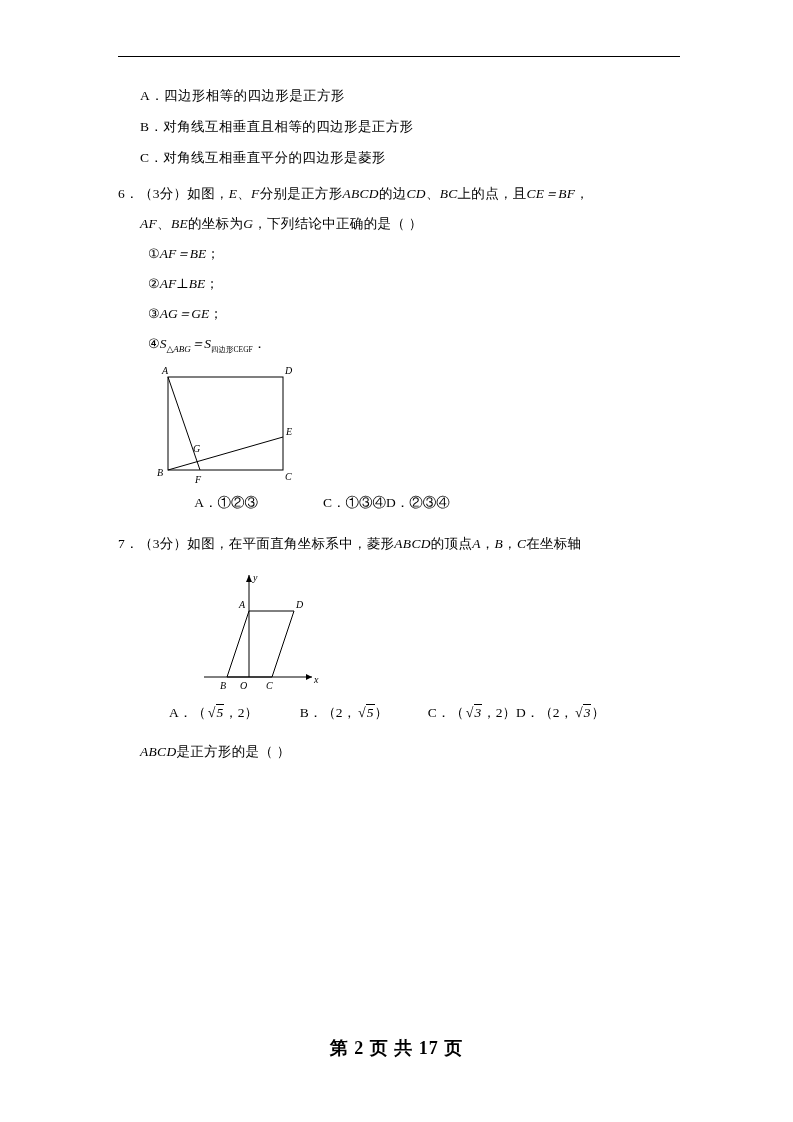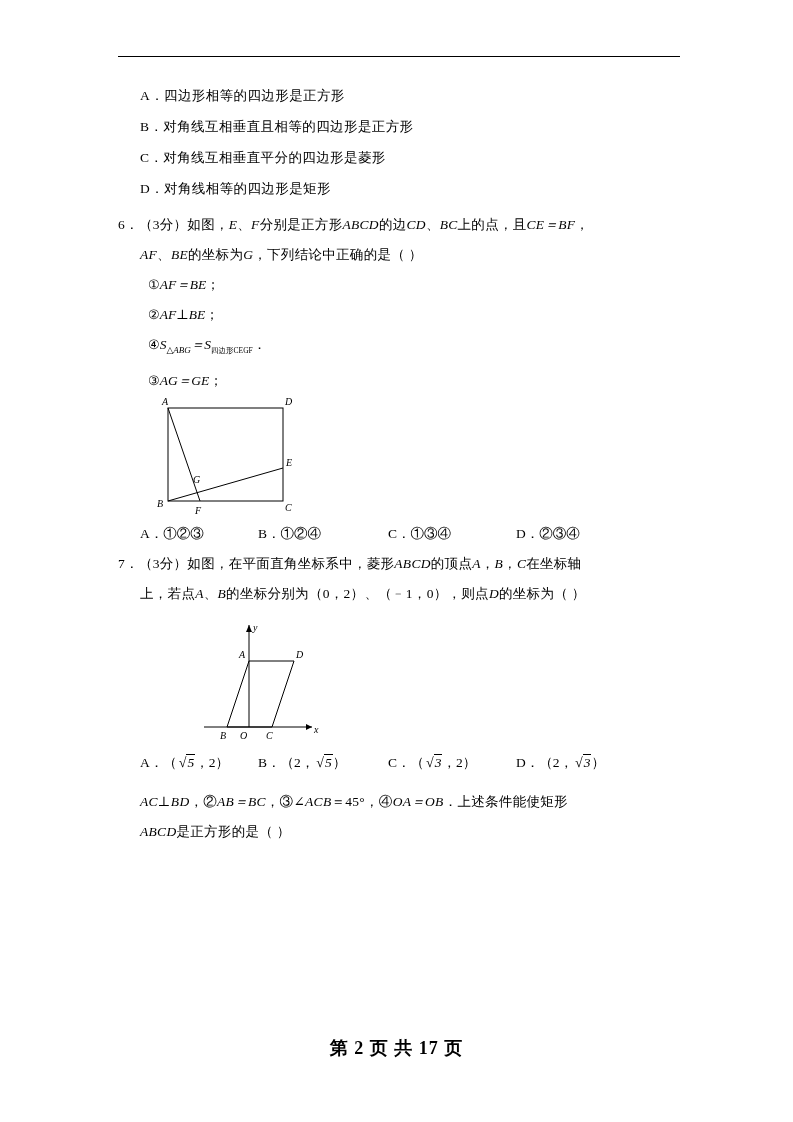--- a/index.html
+++ b/index.html
@@ -67,20 +67,21 @@
   .sub-item {
     font-size: 13.5px;
     line-height: 30px;
     padding-left: 30px;
   }
   .choices {
     font-size: 13.5px;
     line-height: 28px;
     padding-left: 22px;
     display: flex;
+    text-align: right;
   }
   .choices > span {
     display: inline-block;
   }
   .choice-a { width: 118px; }
   .choice-b { width: 130px; }
   .choice-c { width: 128px; }
   .figure-wrap {
     padding-left: 20px;
   }
@@ -112,42 +113,41 @@
 
 <div class="page">
 
   <div class="top-rule"></div>
 
   <div class="content">
 
     <div class="opt-line">A．四边形相等的四边形是正方形</div>
     <div class="opt-line">B．对角线互相垂直且相等的四边形是正方形</div>
     <div class="opt-line">C．对角线互相垂直平分的四边形是菱形</div>
-    <div class="opt-line">D．对角线相等的四边形是矩形</div>
 
     <div class="q" style="margin-top:6px;">
       <div style="text-indent:0;">
         <span>6</span><span>．</span><span>（3分）</span><span>如图，</span><span class="it">E</span><span>、</span><span class="it">F</span><span>分别是正方形</span><span class="it">ABCD</span><span>的边</span><span class="it">CD</span><span>、</span><span class="it">BC</span><span>上的点，且</span><span class="it">CE＝BF</span><span>，</span>
       </div>
       <div class="q-body">
         <span class="it">AF</span><span>、</span><span class="it">BE</span><span>的坐标为</span><span class="it">G</span><span>，下列结论中正确的是（    ）</span>
       </div>
     </div>
 
     <div class="sub-item">
       <span class="circnum">①</span><span class="it">AF＝BE</span><span>；</span>
     </div>
     <div class="sub-item">
       <span class="circnum">②</span><span class="it">AF⊥BE</span><span>；</span>
     </div>
     <div class="sub-item">
+      <span class="circnum">③</span><span class="it">AG＝GE</span><span>；</span>
+    </div>
+    <div class="sub-item">
       <span class="circnum">④</span><span class="it">S</span><span class="sub it">△ABG</span><span class="it">＝S</span><span class="subsmall">四边形CEGF</span><span>．</span>
-    </div>
-    <div class="sub-item">
-      <span class="circnum">③</span><span class="it">AG＝GE</span><span>；</span>
     </div>
 
     <div class="figure-wrap">
       <svg width="200" height="120" viewBox="0 0 200 120">
 
         <rect x="30" y="12" width="115" height="93" fill="none" stroke="#000" stroke-width="1"></rect>
 
         <line x1="30" y1="12" x2="62" y2="105" stroke="#000" stroke-width="1"></line>
 
         <line x1="30" y1="105" x2="145" y2="72" stroke="#000" stroke-width="1"></line>
@@ -156,31 +156,27 @@
         <text x="148" y="70" font-family="Liberation Serif, serif" font-size="10" font-style="italic">E</text>
         <text x="55" y="87" font-family="Liberation Serif, serif" font-size="10" font-style="italic">G</text>
         <text x="19" y="111" font-family="Liberation Serif, serif" font-size="10" font-style="italic">B</text>
         <text x="57" y="118" font-family="Liberation Serif, serif" font-size="10" font-style="italic">F</text>
         <text x="147" y="115" font-family="Liberation Serif, serif" font-size="10" font-style="italic">C</text>
       </svg>
     </div>
 
     <div class="choices" style="margin-top:4px;">
       <span class="choice-a">A．①②③</span>
-      <span class="choice-b">B．①②④</span>
       <span class="choice-c">C．①③④</span>
       <span>D．②③④</span>
     </div>
 
-    <div class="q" style="margin-top:1px;">
+    <div class="q" style="margin-top:12px;">
       <div>
         <span>7</span><span>．</span><span>（3分）</span><span>如图，在平面直角坐标系中，菱形</span><span class="it">ABCD</span><span>的顶点</span><span class="it">A</span><span>，</span><span class="it">B</span><span>，</span><span class="it">C</span><span>在坐标轴</span>
-      </div>
-      <div class="q-body">
-        <span>上，若点</span><span class="it">A</span><span>、</span><span class="it">B</span><span>的坐标分别为（0，2）、（﹣1，0），则点</span><span class="it">D</span><span>的坐标为（    ）</span>
       </div>
     </div>
 
     <div class="figure-wrap" style="padding-left:36px;">
       <svg width="200" height="130" viewBox="0 0 200 130">
 
         <line x1="50" y1="118" x2="158" y2="118" stroke="#000" stroke-width="1"></line>
         <polygon points="158,118 152,115 152,121" fill="#000"></polygon>
         <line x1="95" y1="118" x2="95" y2="16" stroke="#000" stroke-width="1"></line>
         <polygon points="95,16 92,23 98,23" fill="#000"></polygon>
@@ -198,23 +194,20 @@
 
     <div class="choices" style="margin-top:10px;">
       <span class="choice-a"><span>A．（</span><span class="sqrt-wrap"><span class="radic">√</span><span class="radicand">5</span></span><span>，2）</span></span>
       <span class="choice-b"><span>B．（2，</span><span class="sqrt-wrap"><span class="radic">√</span><span class="radicand">5</span></span><span>）</span></span>
       <span class="choice-c"><span>C．（</span><span class="sqrt-wrap"><span class="radic">√</span><span class="radicand">3</span></span><span>，2）</span></span>
       <span><span>D．（2，</span><span class="sqrt-wrap"><span class="radic">√</span><span class="radicand">3</span></span><span>）</span></span>
     </div>
 
     <div class="q" style="margin-top:10px;">
       <div class="q-body">
-        <span class="it">AC⊥BD</span><span>，②</span><span class="it">AB＝BC</span><span>，③∠</span><span class="it">ACB</span><span>＝45°，④</span><span class="it">OA＝OB</span><span>．上述条件能使矩形</span>
-      </div>
-      <div class="q-body">
         <span class="it">ABCD</span><span>是正方形的是（    ）</span>
       </div>
     </div>
 
   </div>
 
   <div class="footer">第 2 页 共 17 页</div>
 
 </div>
 

